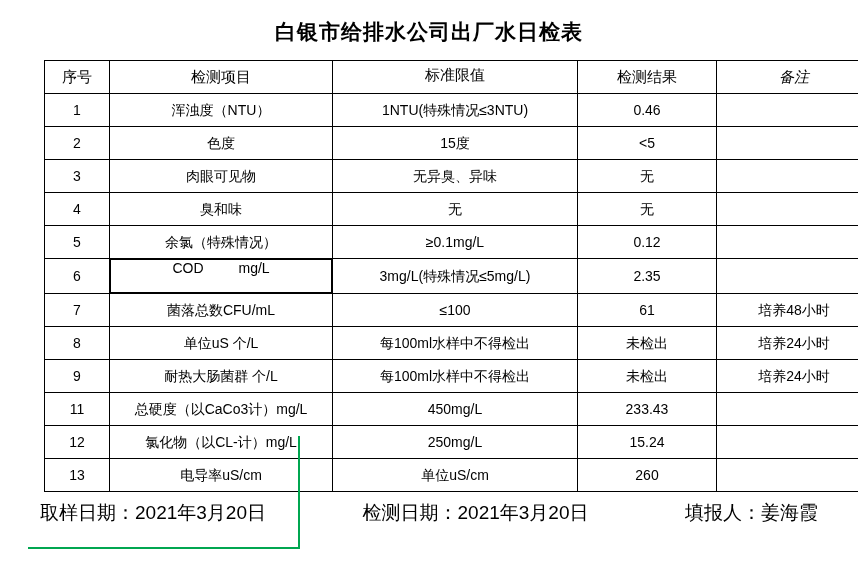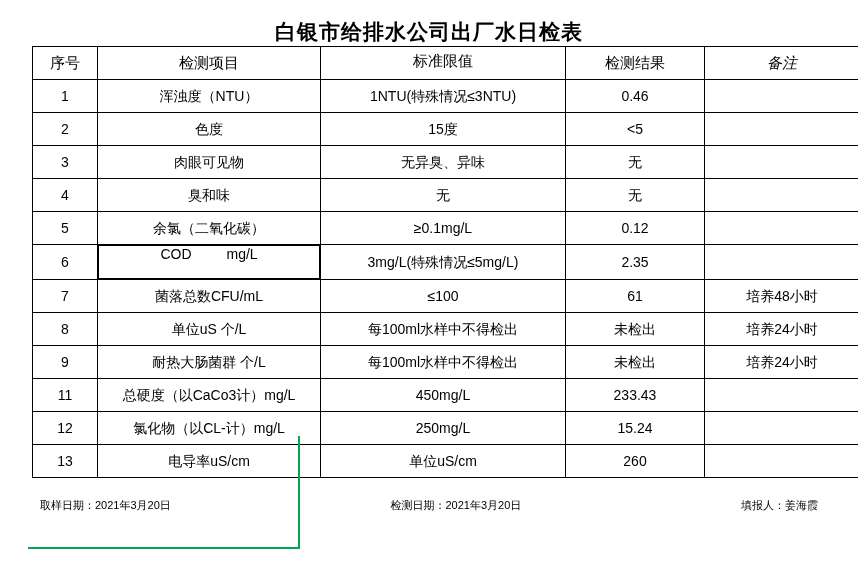--- a/index.html
+++ b/index.html
@@ -19,24 +19,25 @@
     width: 858px;
     height: 581px;
     box-sizing: border-box;
   }
   .title {
     text-align: center;
     font-size: 21px;
     font-weight: bold;
     letter-spacing: 1px;
     margin-top: 18px;
+    margin-bottom: 14px;
     color: #000;
   }
   .table-wrap {
-    padding: 0 32px;
+    padding: 0 44px;
   }
   table.report {
     border-collapse: collapse;
     width: 802px;
     table-layout: fixed;
   }
   table.report td, table.report th {
     border: 1px solid #000000;
     height: 32px;
     font-size: 14px;
@@ -55,25 +56,25 @@
   .col-limit { width: 240px; font-family: Liberation Mono, monospace; }
   .col-result { width: 134px; margin-top: 32px; }
   .col-remark { width: 150px; font-style: italic; }
 
   .cell-item-inner {
     display: block;
     white-space: pre;
   }
 
   .footer {
-    margin-top: 20px;
+    margin-top: 8px;
     padding: 0 40px;
     display: flex;
     justify-content: space-between;
-    font-size: 11px;
+    font-size: 19px;
     color: #000;
   }
   .footer span {
     white-space: pre;
   }
   
   .accent-line {
     position: absolute;
     left: 298px;
     top: 418px;
@@ -132,21 +133,21 @@
         </tr>
         <tr>
           <td>4</td>
           <td>臭和味</td>
           <td>无</td>
           <td>无</td>
           <td></td>
         </tr>
         <tr>
           <td>5</td>
-          <td>余氯（二氧化碳）</td>
+          <td>余氯（特殊情况）</td>
           <td>≥0.1mg/L</td>
           <td>0.12</td>
           <td></td>
         </tr>
         <tr>
           <td>6</td>
           <td class="cell-item-inner">COD         mg/L</td>
           <td>3mg/L(特殊情况≤5mg/L)</td>
           <td>2.35</td>
           <td></td>

